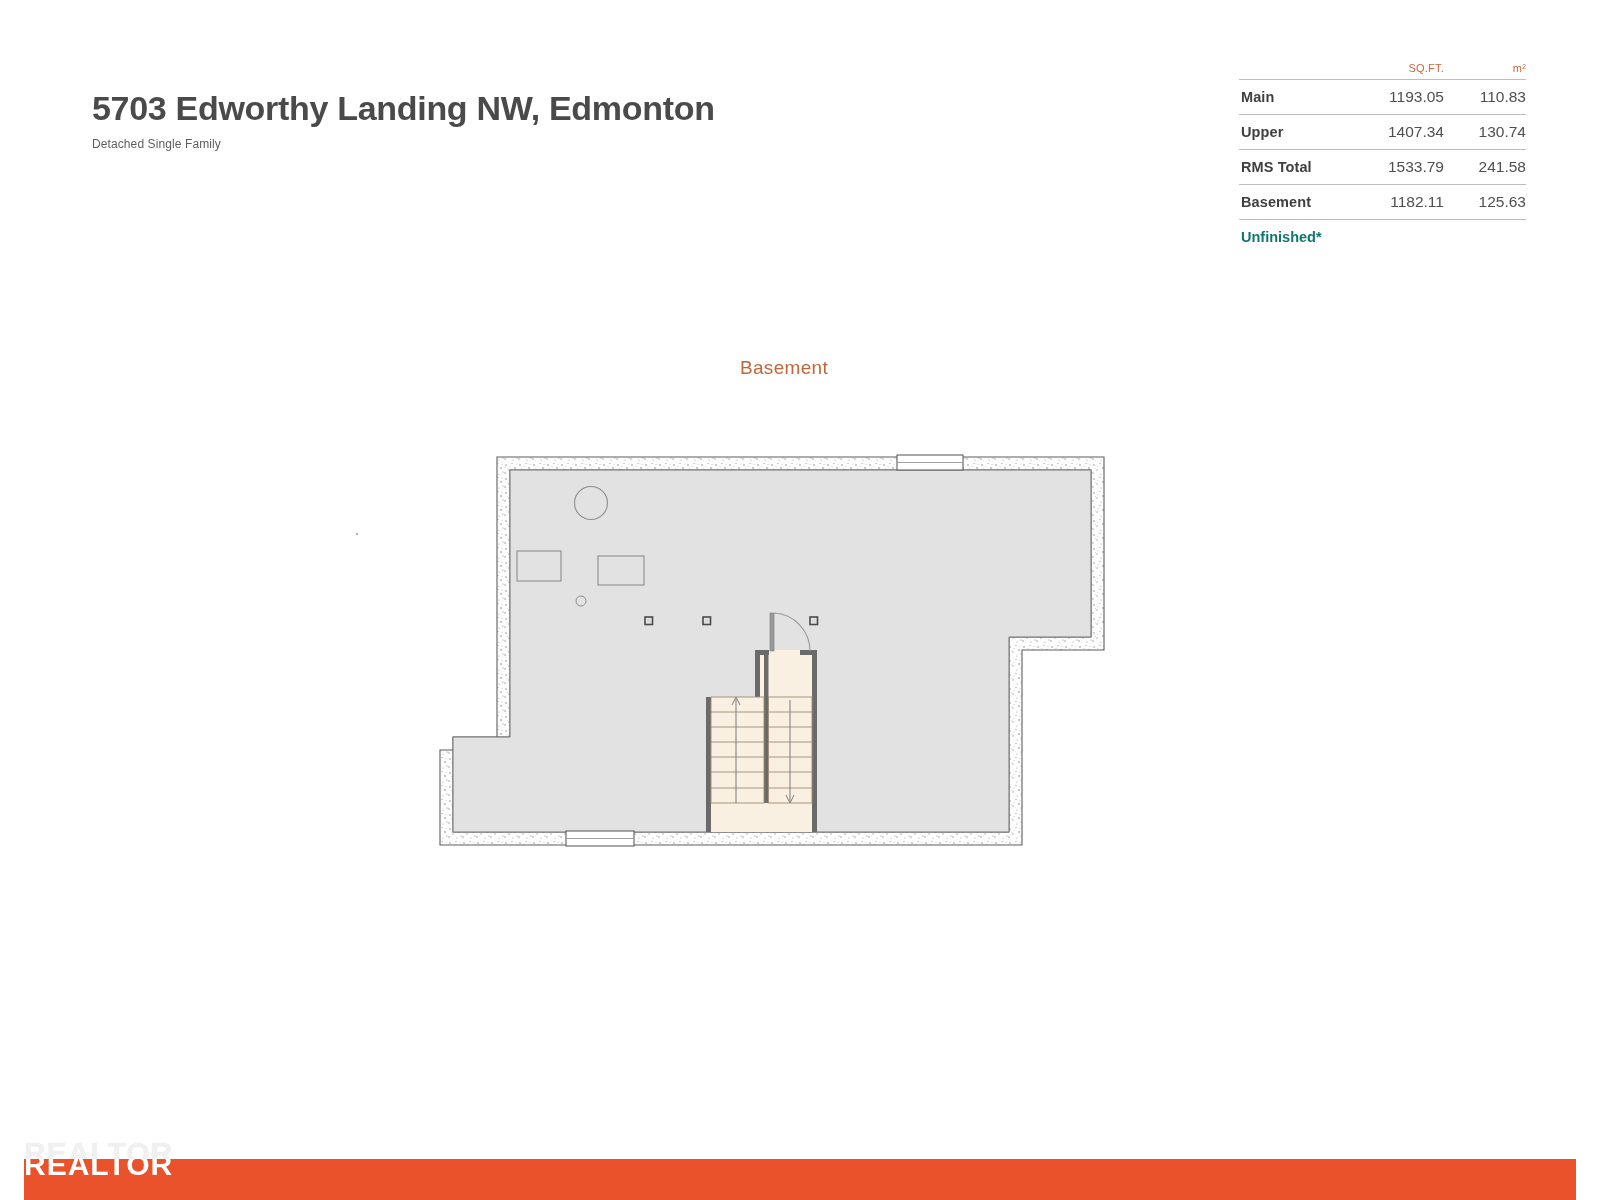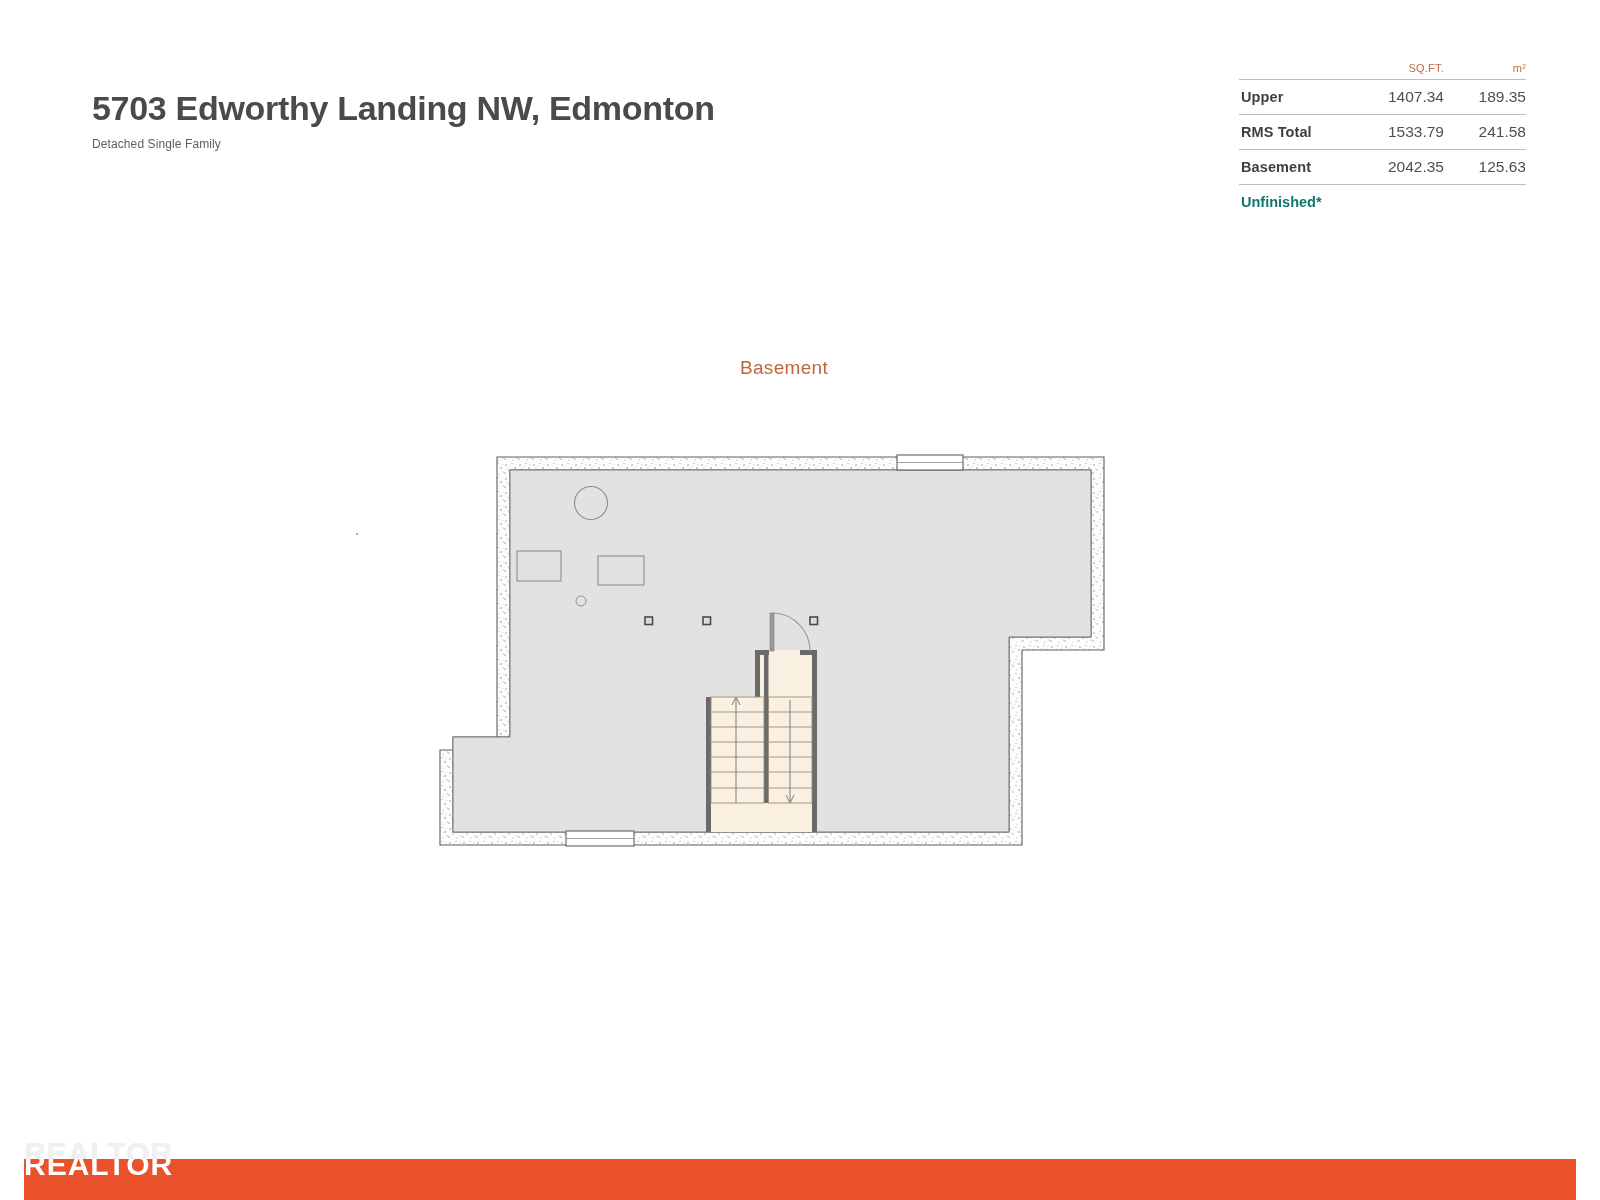--- a/index.html
+++ b/index.html
@@ -154,32 +154,37 @@
 <table id="area-table">
   <thead>
     <tr>
       <th class="hdr-spacer"></th>
       <th class="hdr-cell">SQ.FT.</th>
       <th class="hdr-cell">m²</th>
     </tr>
   </thead>
   <tbody>
     <tr class="bordered">
+      <td class="row-label">Main</td>
+      <td class="row-sqft">1193.05</td>
+      <td class="row-m2">110.83</td>
+    </tr>
+    <tr class="bordered">
       <td class="row-label">Upper</td>
       <td class="row-sqft">1407.34</td>
-      <td class="row-m2">189.35</td>
+      <td class="row-m2">130.74</td>
     </tr>
     <tr class="bordered">
       <td class="row-label">RMS Total</td>
       <td class="row-sqft">1533.79</td>
       <td class="row-m2">241.58</td>
     </tr>
     <tr class="bordered lastline">
       <td class="row-label">Basement</td>
-      <td class="row-sqft">2042.35</td>
+      <td class="row-sqft">1182.11</td>
       <td class="row-m2">125.63</td>
     </tr>
     <tr>
       <td class="note-cell" colspan="3">Unfinished*</td>
     </tr>
   </tbody>
 </table>
 
 <div id="floor-label">Basement</div>
 

